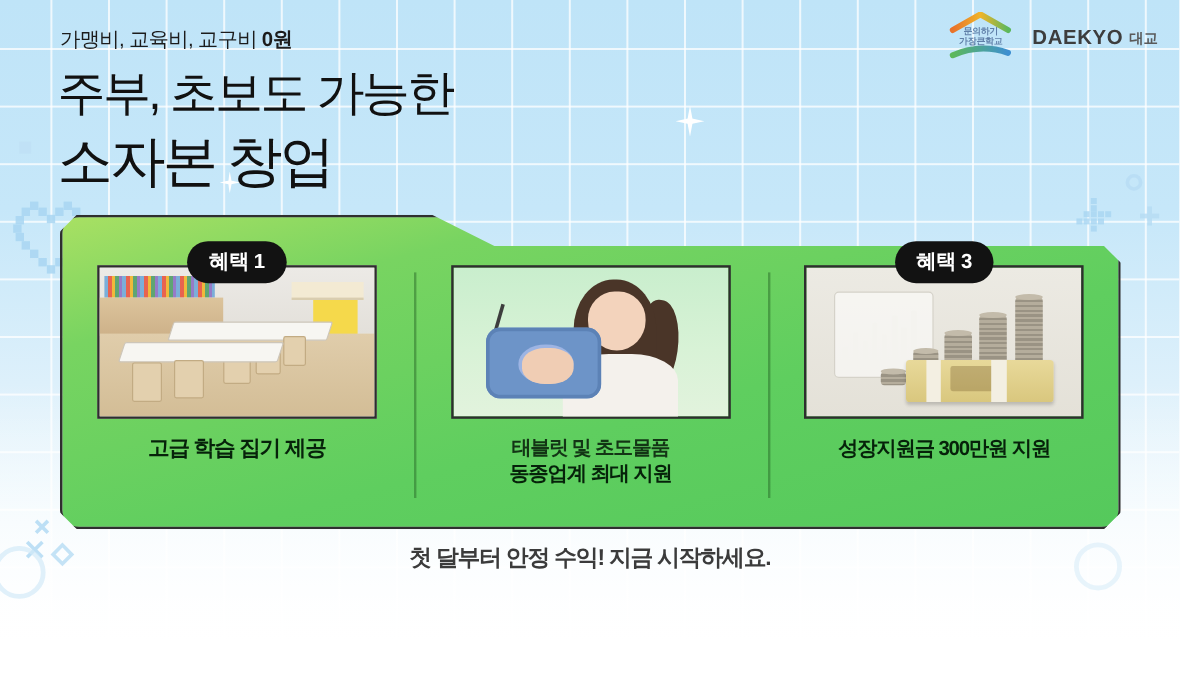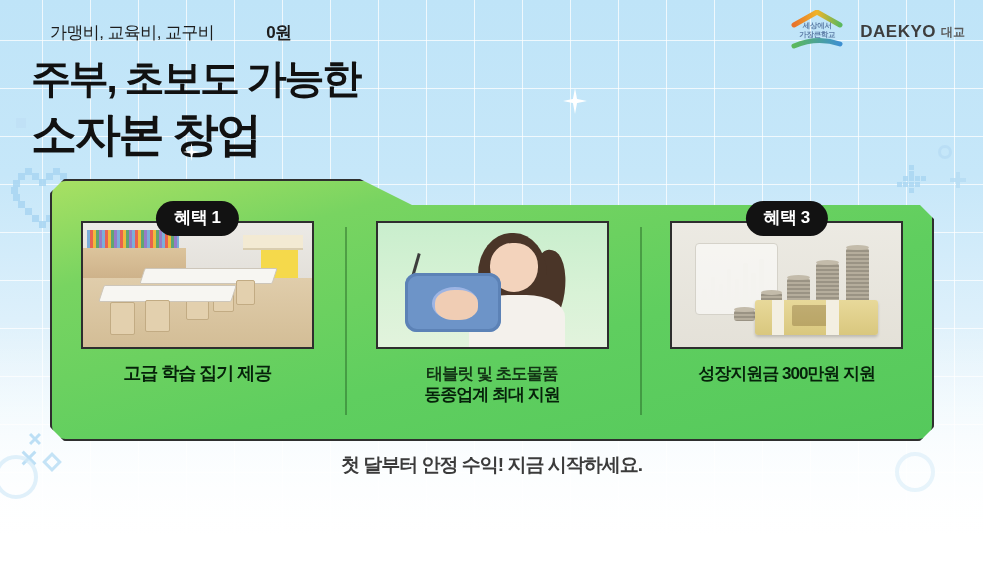--- a/index.html
+++ b/index.html
@@ -109,25 +109,25 @@
     font-family: "Liberation Sans", sans-serif;
   }
   .daekyo-kr { font-size: 12px; color:#5a5a5a; font-weight:600; line-height:1; padding-bottom:2px; }
 
   
   .eyebrow {
     position: absolute; left: 50px; top: 21px;
     font-size: 17px; color: #1c1c1c; letter-spacing: -0.6px;
     font-weight: 500; white-space: nowrap;
   }
-  .eyebrow b { font-weight: 800; margin-left: 48px; }
+  .eyebrow b { font-weight: 800; }
 
   .headline {
-    position: absolute; left: 31px; top: 50px;
-    font-weight: 700; letter-spacing: -2.2px; color: #111111;
+    position: absolute; left: 48px; top: 50px;
+    font-weight: 400; letter-spacing: -2.2px; color: #111111;
     line-height: 56px; white-space: nowrap;
   }
   .hl-1 { font-size: 40px; }
   .hl-2 { font-size: 46px; display: flex; align-items: center; gap: 0; }
   .hl-plain { padding-right: 10px; }
   .hl-hi {
     background: #111111; color: #5ed25e;
     padding: 3px 10px 6px 10px;
     display: inline-block; line-height: 48px;
   }
@@ -355,21 +355,21 @@
             <stop offset="50%" stop-color="#f0b429"></stop>
             <stop offset="100%" stop-color="#5cb85c"></stop>
           </linearGradient>
           <linearGradient id="baseg" x1="0" y1="0" x2="1" y2="0">
             <stop offset="0%" stop-color="#5cb85c"></stop>
             <stop offset="100%" stop-color="#3d8fd1"></stop>
           </linearGradient>
         </defs>
       </svg>
       <div class="mk-txt">
-        <div>세상에서</div>
+        <div>문의하기</div>
         <div>가장큰학교</div>
       </div>
     </div>
     <div class="daekyo-logo">
       <span class="daekyo-word">DAEKYO</span>
       <span class="daekyo-kr">대교</span>
     </div>
   </div>
 
   <div class="eyebrow">

